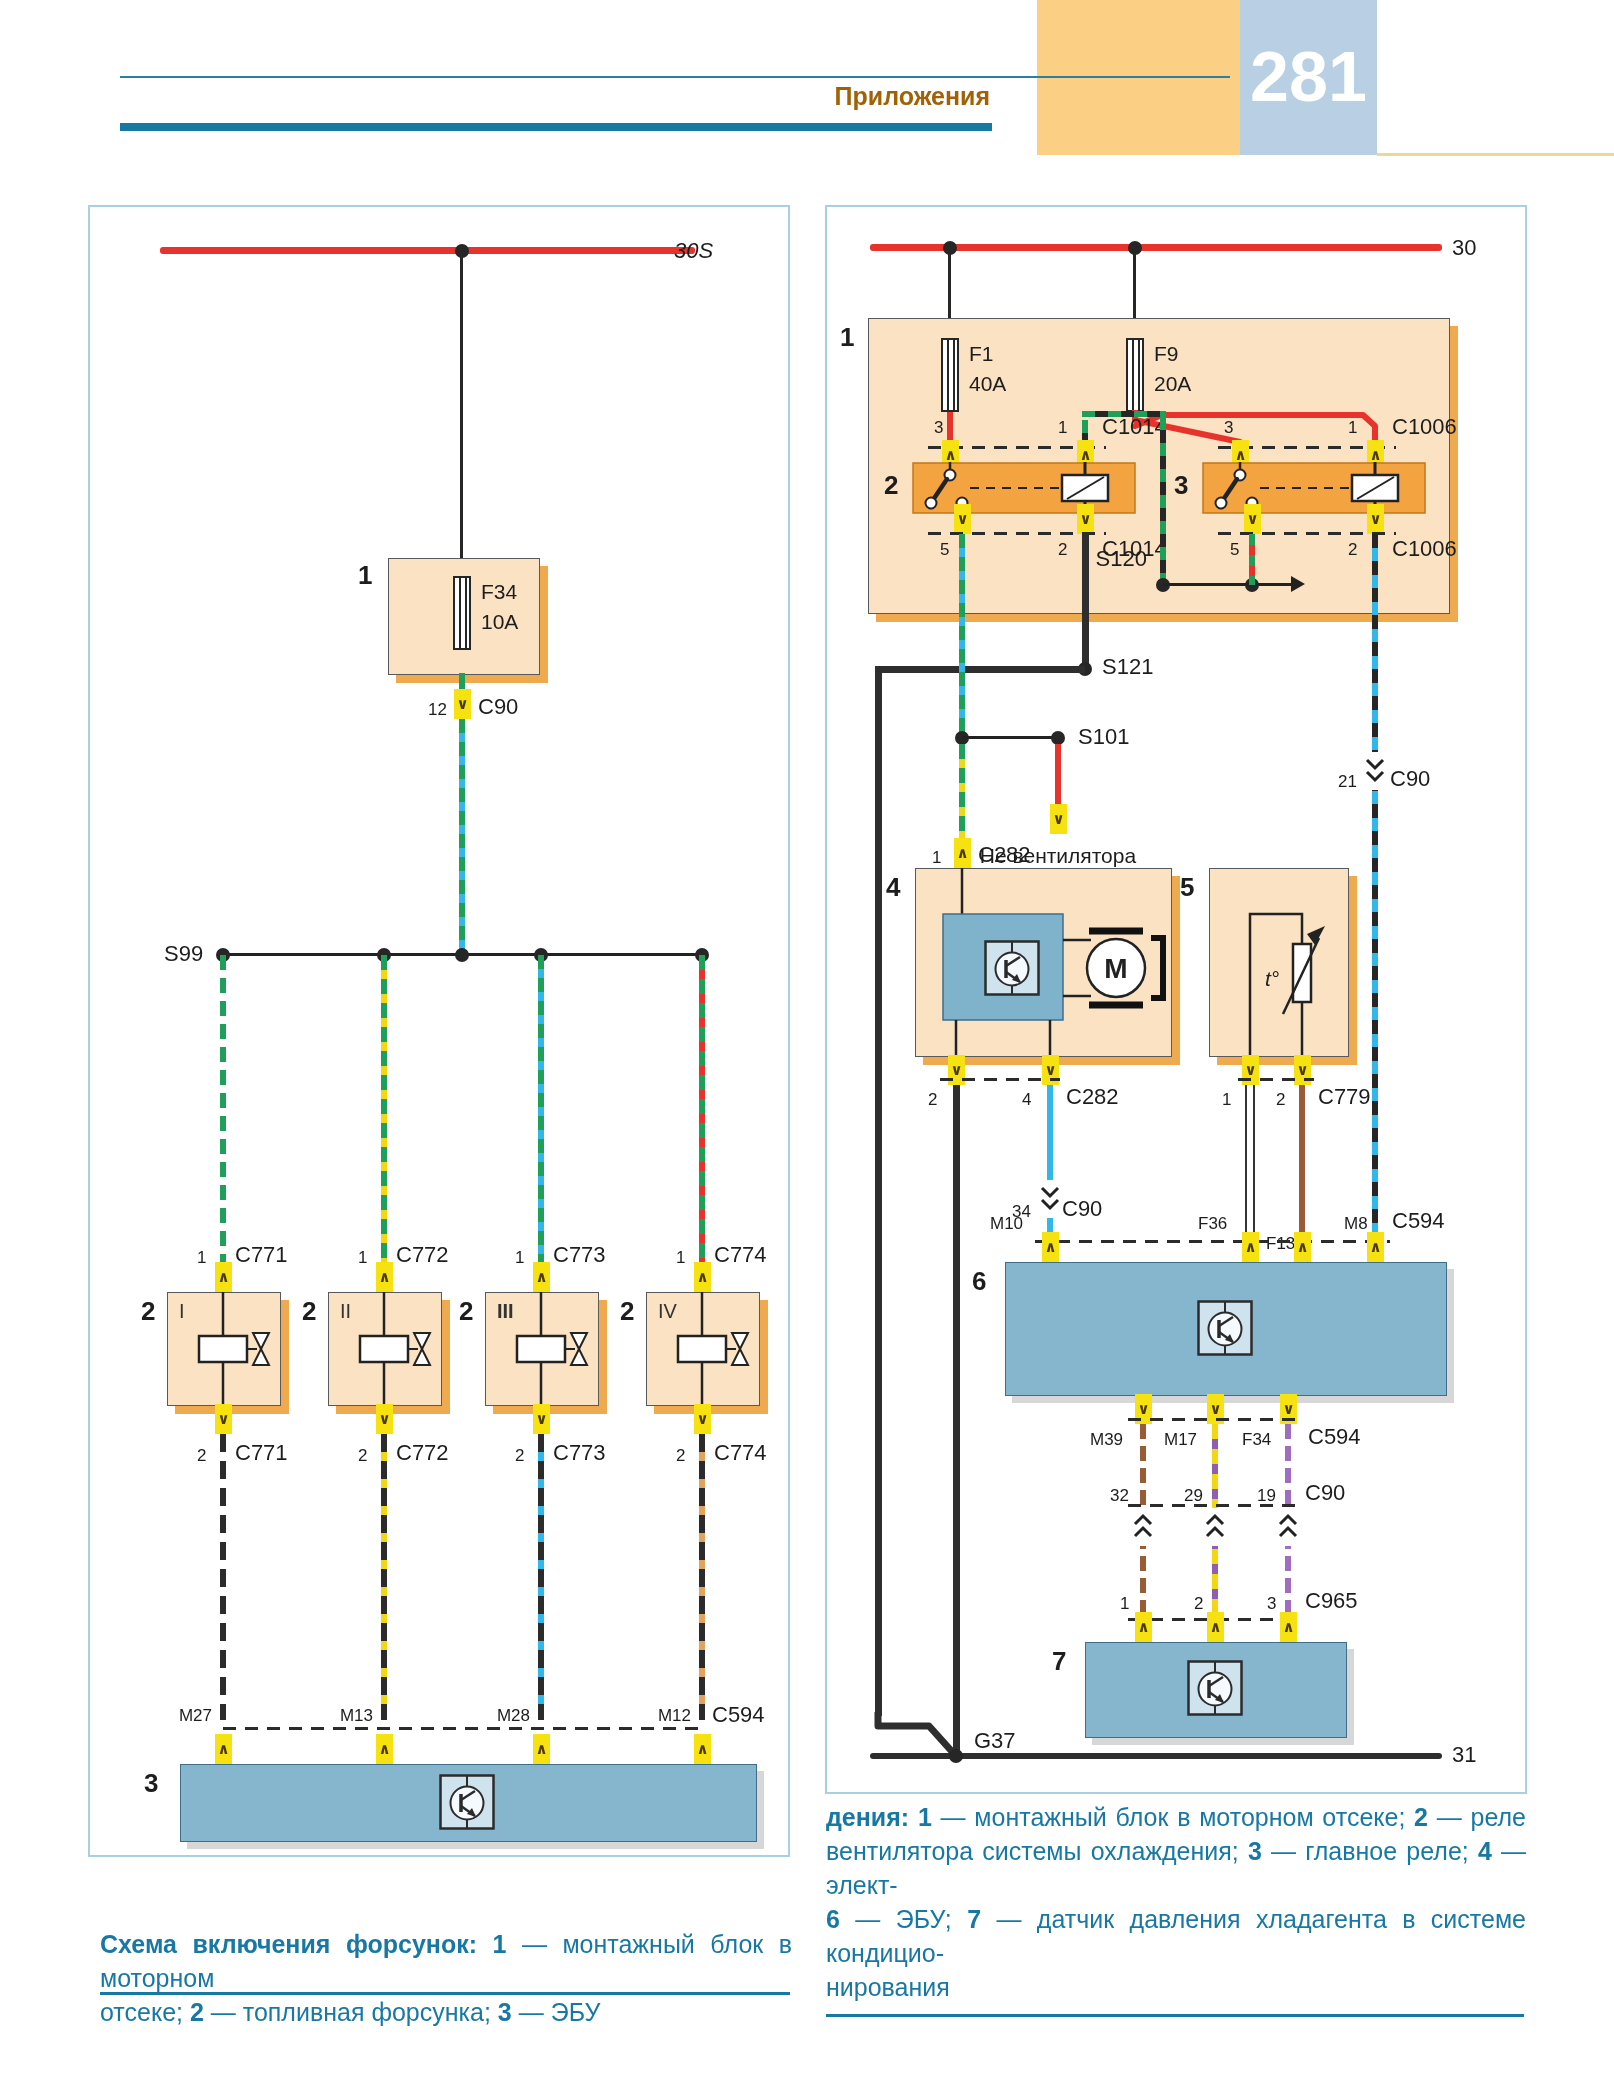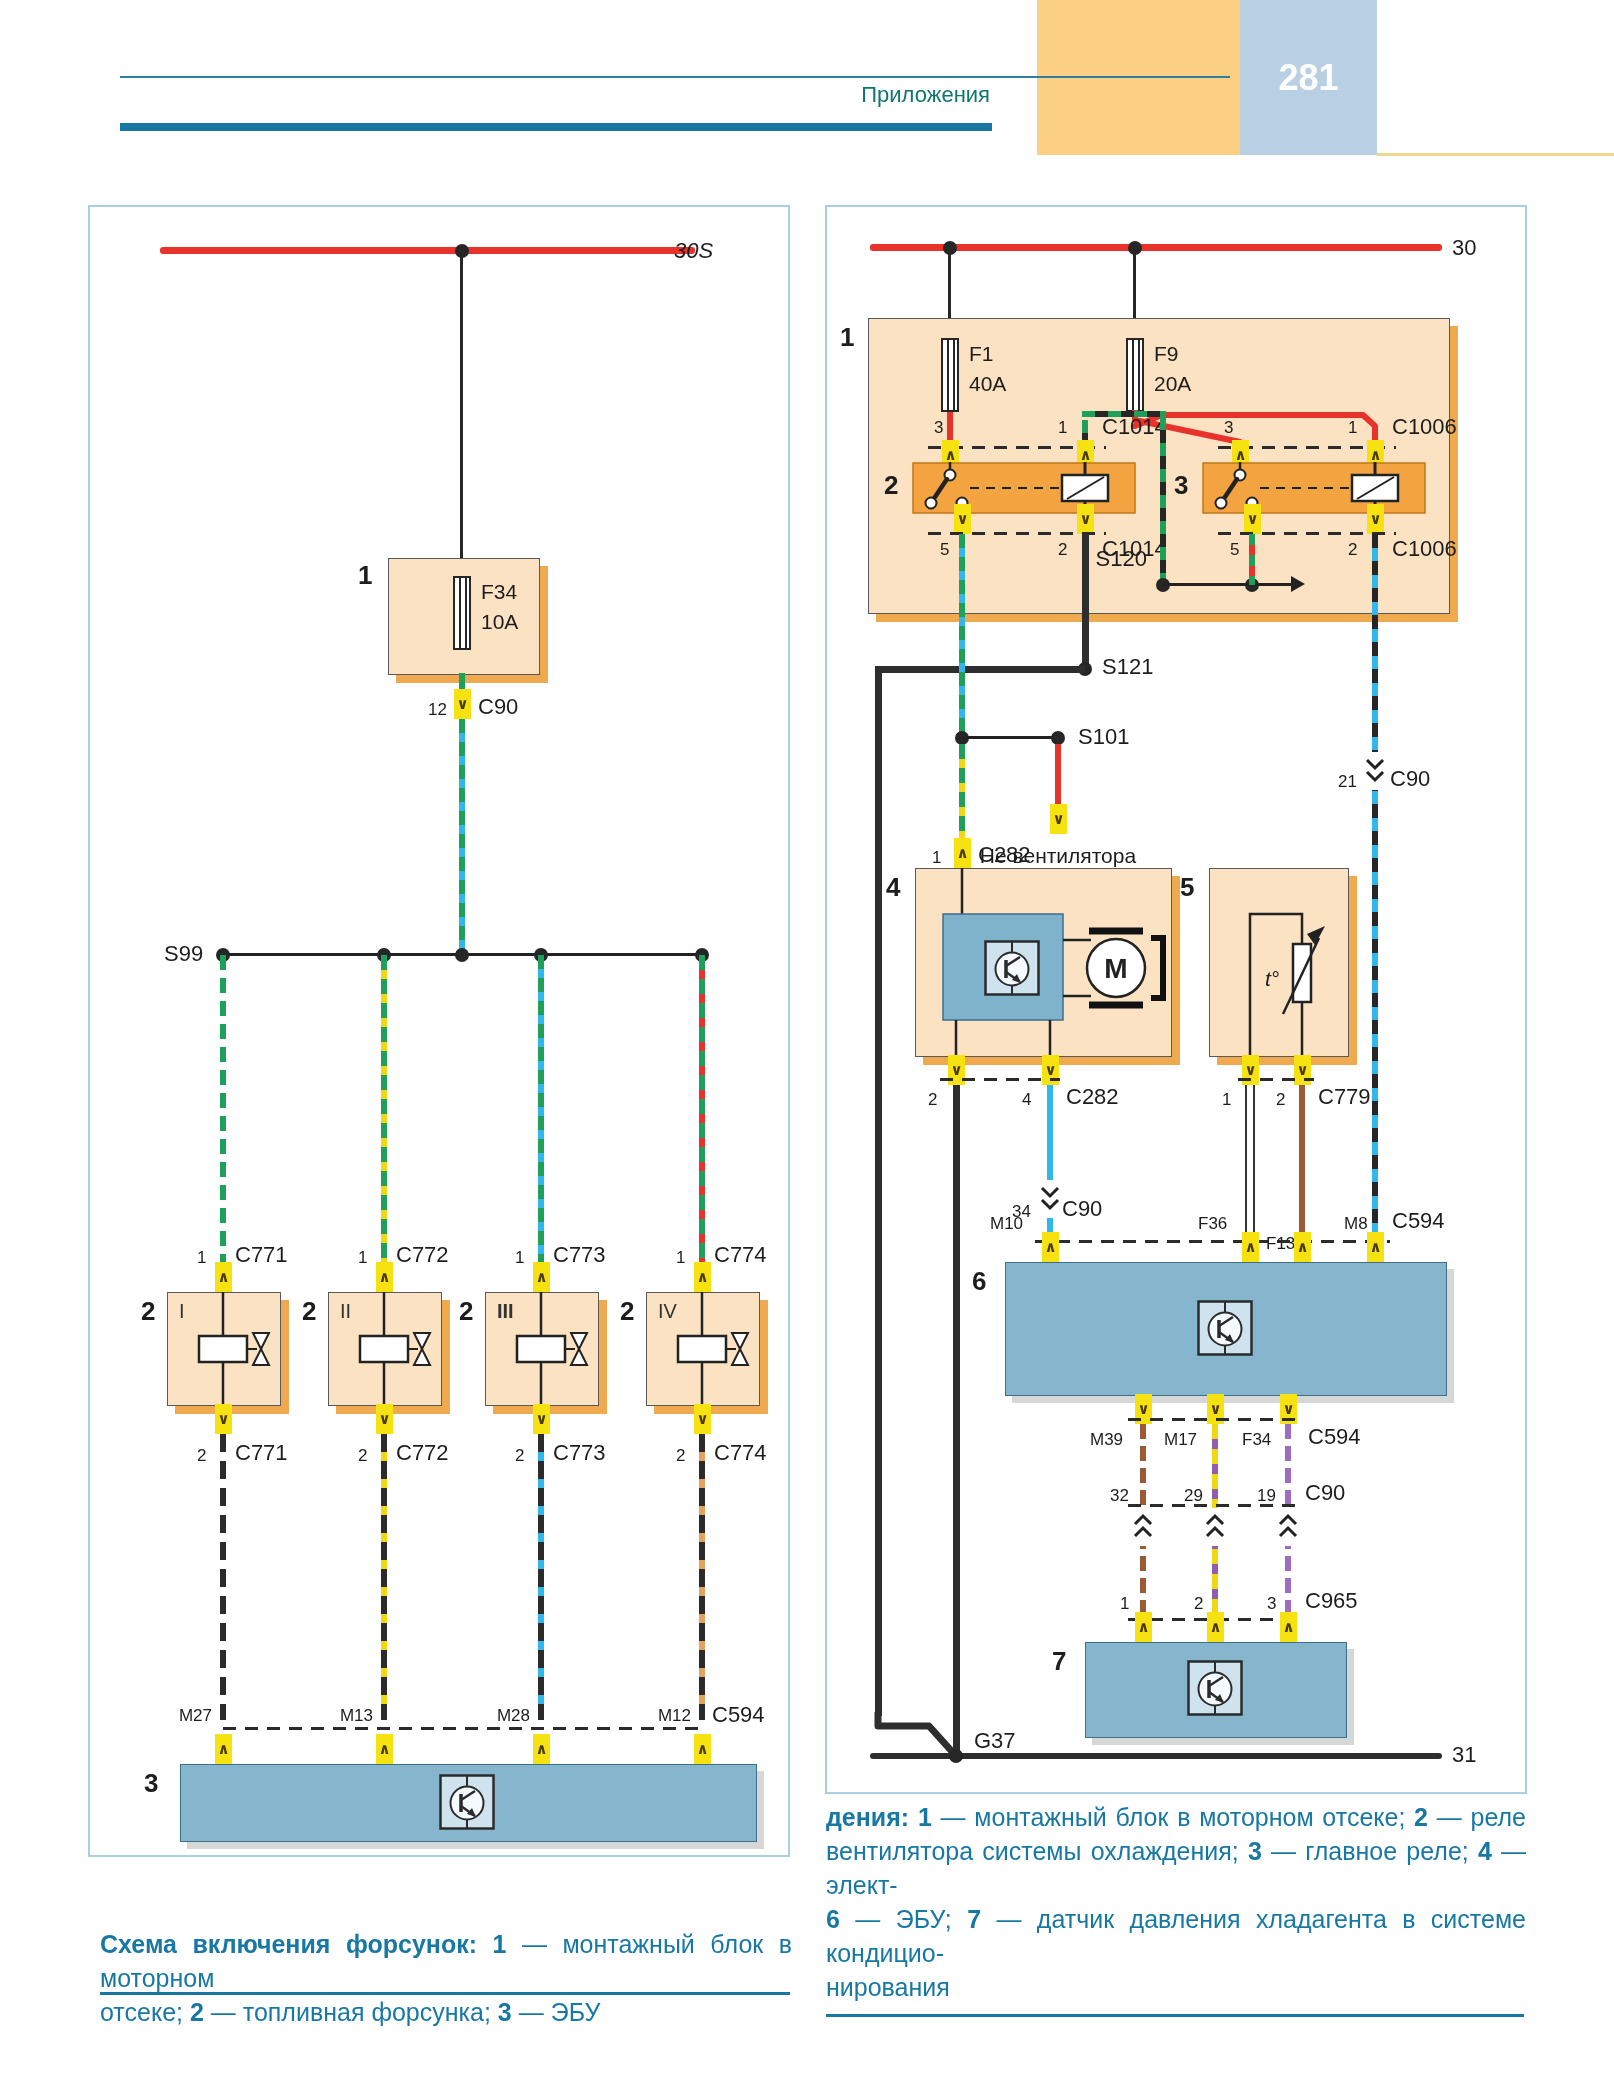--- a/index.html
+++ b/index.html
@@ -49,23 +49,23 @@
   .pbox{position:absolute;background:#fbe2c2;border:1.5px solid #58595c;box-shadow:8px 8px 0 #efa94e;}
   .bbox{position:absolute;background:#85b6ce;border:1.5px solid #3f6e8a;box-shadow:7px 7px 0 rgba(140,140,140,.35);}
   .fuse{position:absolute;width:18px;height:74px;background:#fff;border:2.5px solid #262626;box-sizing:border-box;}
   .fuse i{position:absolute;top:0;bottom:0;width:2px;background:#262626;}
   .cn{position:absolute;width:17px;height:30px;background:#f6e111;color:#4a3b06;display:flex;align-items:center;justify-content:center;
       font-weight:700;font-size:15px;line-height:1;font-family:"DejaVu Sans",sans-serif;}
   .arr{position:absolute;}
   .arr polyline{fill:none;stroke:#222;stroke-width:3;}
   svg text{font-family:"Liberation Sans",sans-serif;}
   
-  .hdr-title{position:absolute;color:#0f766e;font-weight:400;font-size:22px;}
+  .hdr-title{position:absolute;color:#a16207;font-weight:700;font-size:25px;}
   .band{position:absolute;top:0;height:155px;}
-  .pageno{color:#fff;font-weight:700;font-size:36px;text-align:center;line-height:155px;}
+  .pageno{color:#fff;font-weight:700;font-size:70px;text-align:center;line-height:155px;}
   
   .cap{position:absolute;color:#1878a4;font-size:25px;line-height:34px;}
   .cap .b{font-weight:700;}
   .cap .jl{text-align:justify;text-align-last:justify;}
   .rule{position:absolute;height:3px;background:#1878a4;}
 </style>
 </head>
 <body>
 
 <div id="page">

